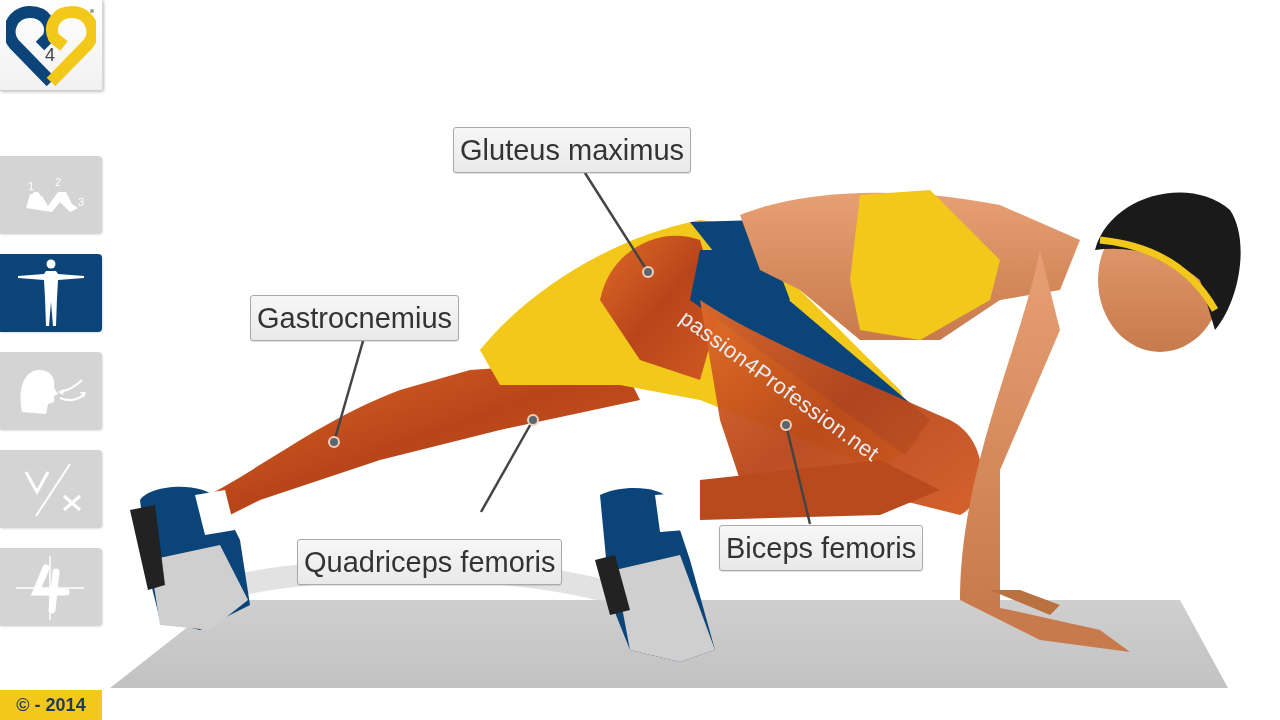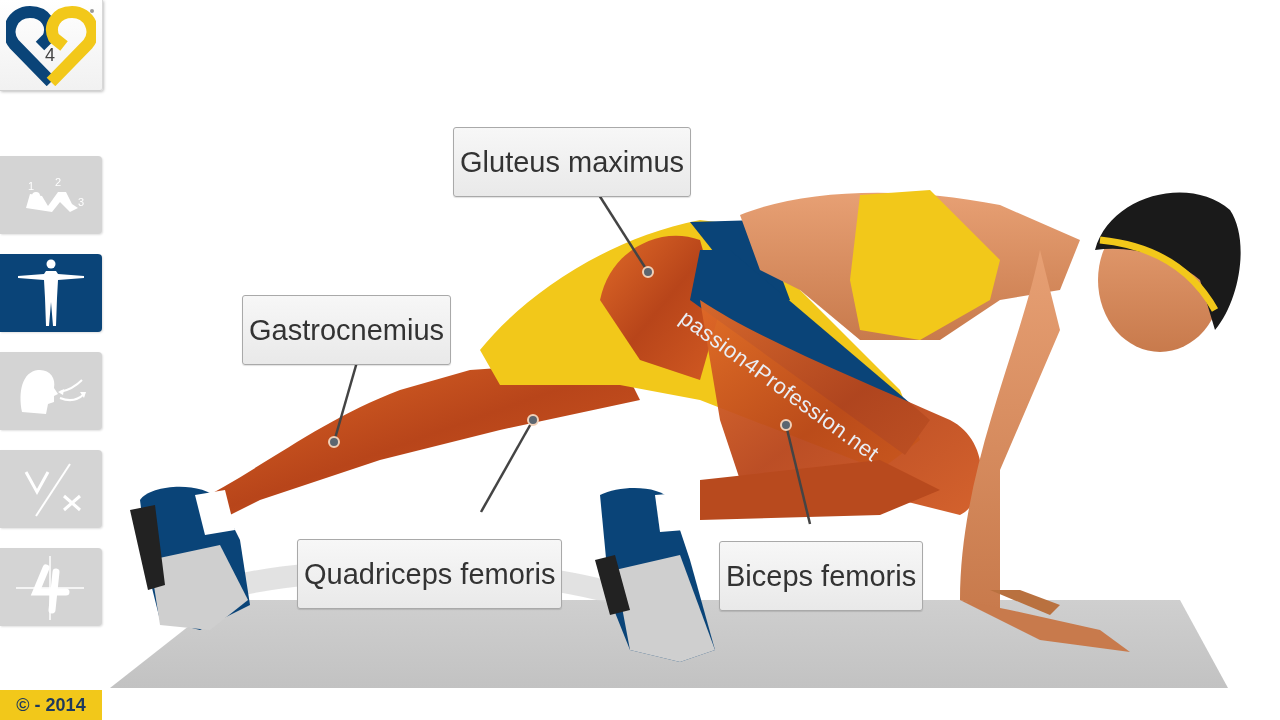--- a/index.html
+++ b/index.html
@@ -4,21 +4,21 @@
 <style>
   html, body { margin:0; padding:0; }
   body { width:1280px; height:720px; background:#ffffff; position:relative; overflow:hidden; font-family:"Liberation Sans", sans-serif; }
   .logo { position:absolute; left:0; top:0; width:102px; height:90px; background:linear-gradient(#ffffff,#f1f1f1); border-right:1px solid #d8d8d8; border-bottom:1px solid #d0d0d0; box-shadow:1px 1px 3px rgba(0,0,0,0.25); border-bottom-right-radius:3px; }
   .logo svg { position:absolute; left:6px; top:6px; }
   .nav-btn { position:absolute; left:0; width:102px; height:78px; background:#d4d4d4; border-top-right-radius:4px; border-bottom-right-radius:4px; box-shadow:1px 1px 2px rgba(0,0,0,0.12); cursor:pointer; }
   .nav-btn.active { background:#0a4478; }
   .nav-btn svg { position:absolute; left:0; top:0; }
   .copyright { position:absolute; left:0; top:690px; width:102px; height:30px; background:#f2c81a; color:#1f3a5c; font-weight:bold; font-size:18px; line-height:30px; text-align:center; }
   .scene { position:absolute; left:0; top:0; }
-  .label { position:absolute; background:linear-gradient(#f7f7f7,#e9e9e9); border:1px solid #a9a9a9; border-radius:3px; color:#333; font-size:29px; line-height:44px; padding:12px 6px; white-space:nowrap; box-shadow:0 1px 1px rgba(0,0,0,0.12); }
+  .label { position:absolute; background:linear-gradient(#f7f7f7,#e9e9e9); border:1px solid #a9a9a9; border-radius:3px; color:#333; font-size:29px; line-height:44px; padding:0 6px; white-space:nowrap; box-shadow:0 1px 1px rgba(0,0,0,0.12); }
   .watermark { position:absolute; left:690px; top:305px; color:#e9eef5; font-size:22px; transform:rotate(36deg); transform-origin:left top; white-space:nowrap; letter-spacing:0.5px; }
 </style>
 </head>
 <body>
 
 <div class="logo">
   <svg width="90" height="80" viewBox="0 0 90 80">
     <path d="M45 76 L8 38 C-2 26 6 6 24 6 C40 6 48 20 42 32 L34 40" fill="none" stroke="#0a4478" stroke-width="12" stroke-linejoin="round"></path>
     <path d="M45 76 L82 38 C92 26 84 6 66 6 C50 6 42 20 48 32 L58 40" fill="none" stroke="#f2c81a" stroke-width="12" stroke-linejoin="round"></path>
     <text x="39" y="55" font-size="18" fill="#444" font-family="Liberation Sans, sans-serif">4</text>
@@ -136,15 +136,15 @@
     <circle cx="648" cy="272" r="5"></circle>
     <circle cx="334" cy="442" r="5"></circle>
     <circle cx="533" cy="420" r="5"></circle>
     <circle cx="786" cy="425" r="5"></circle>
   </g>
 </svg>
 
 <div class="watermark">passion4Profession.net</div>
 
 <div class="label" style="left:453px; top:127px;">Gluteus maximus</div>
-<div class="label" style="left:242px; top:295px;">Gastrocnemius</div>
+<div class="label" style="left:250px; top:295px;">Gastrocnemius</div>
 <div class="label" style="left:297px; top:539px;">Quadriceps femoris</div>
-<div class="label" style="left:719px; top:525px;margin-top:16px;">Biceps femoris</div>
+<div class="label" style="left:719px; top:525px;">Biceps femoris</div>
 
 </body></html>

